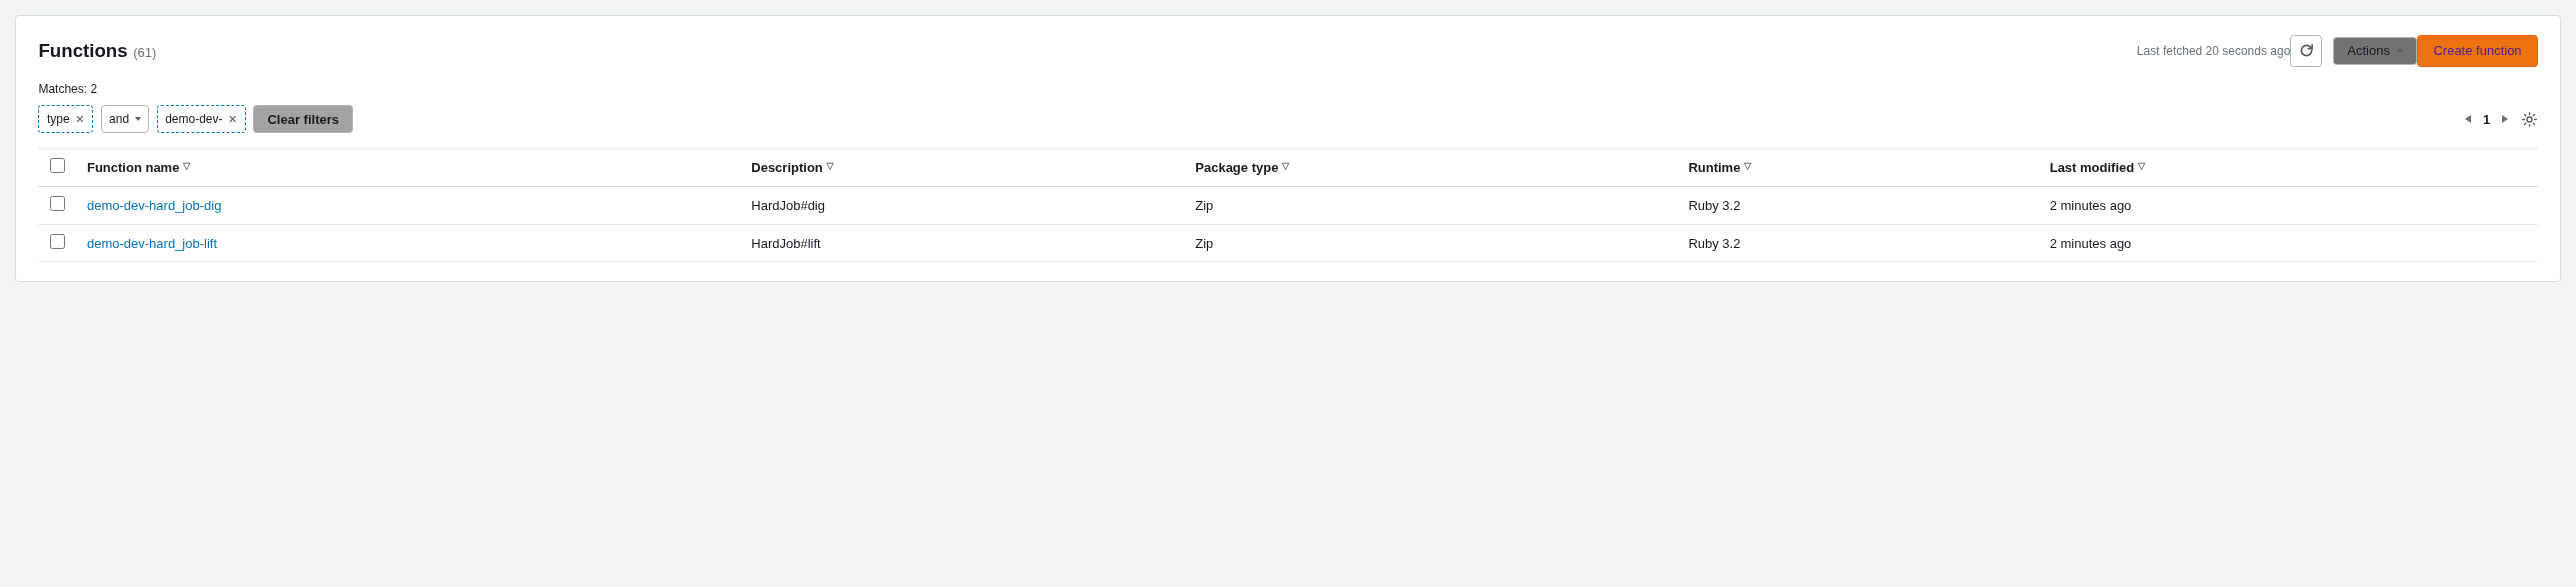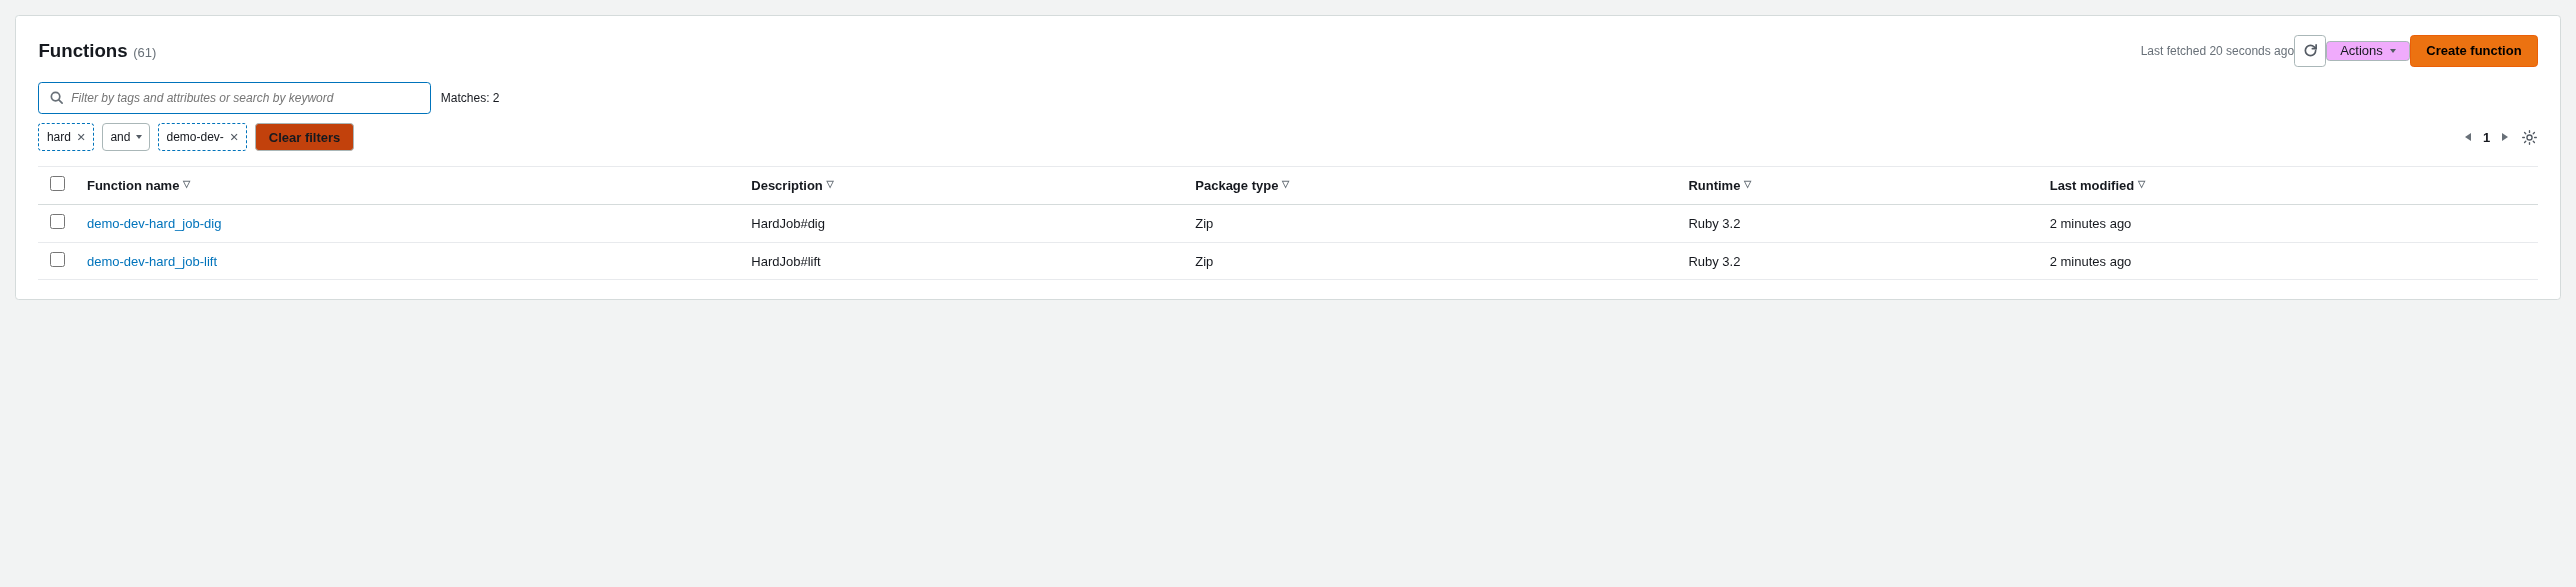--- a/index.html
+++ b/index.html
@@ -52,41 +52,42 @@
       border-radius: 3.7px;
       width: 32px;
       height: 32px;
       display: flex;
       align-items: center;
       justify-content: center;
       cursor: pointer;
       color: #545b64;
     }
     .actions-button {
-      background: #f0abfc;
+      background: #737373;
       border: 0.9px solid #aab7b8;
       border-radius: 3.7px;
       padding: 5.6px 13px;
       font-size: 13px;
       font-weight: 400;
       color: #16191f;
       cursor: pointer;
       display: flex;
       align-items: center;
       gap: 5.6px;
-      height: 20px;
+      height: 28px;
+      margin-left: 11px;
     }
     .create-function-button {
       background: #ec7211;
       border: 0.9px solid #eb5f07;
       border-radius: 3.7px;
       padding: 5.6px 15px;
       font-size: 13px;
-      font-weight: 700;
-      color: #000000;
+      font-weight: 400;
+      color: #4c1d95;
       cursor: pointer;
       height: 32px;
       white-space: nowrap;
     }
     .search-filter-row {
       display: flex;
       align-items: center;
       gap: 9.4px;
       margin-bottom: 9.4px;
     }
@@ -162,21 +163,21 @@
       border-radius: 4px;
       padding: 2.8px 7.5px;
       font-size: 12px;
       color: #16191f;
       background: #fff;
       gap: 3.7px;
       cursor: pointer;
       height: 28px;
     }
     .clear-filters-button {
-      background: #c2410c;
+      background: #a3a3a3;
       border: 0.9px solid #aab7b8;
       border-radius: 3.7px;
       padding: 3.7px 13px;
       font-size: 13px;
       font-weight: 700;
       color: #16191f;
       cursor: pointer;
       height: 28px;
     }
     .pagination-area {
@@ -319,36 +320,27 @@
         <span>Actions</span>
         <span class="chevron-down"></span>
       </button>
       <button class="create-function-button">
         <span>Create function</span>
       </button>
     </div>
   </div>
 
   <div class="search-filter-row">
-    <div class="search-box">
-      <span class="search-icon-wrap">
-        <svg width="15" height="15" viewBox="0 0 16 16" fill="none" stroke="#687078" stroke-width="1.8" stroke-linecap="round">
-          <circle cx="7" cy="7" r="4.5"></circle>
-          <line x1="10.5" y1="10.5" x2="14" y2="14"></line>
-        </svg>
-      </span>
-      <input class="search-input" type="text" placeholder="Filter by tags and attributes or search by keyword" style="">
-    </div>
     <span class="matches-text">Matches: 2</span>
   </div>
 
   <div class="filters-row">
     <div class="filters-left">
       <div class="filter-tag">
-        <span class="filter-tag-text">hard</span>
+        <span class="filter-tag-text">type</span>
         <span class="filter-x">✕</span>
       </div>
       <div class="and-dropdown">
         <span>and</span>
         <span class="chevron-down"></span>
       </div>
       <div class="filter-tag">
         <span class="filter-tag-text">demo-dev-</span>
         <span class="filter-x">✕</span>
       </div>

